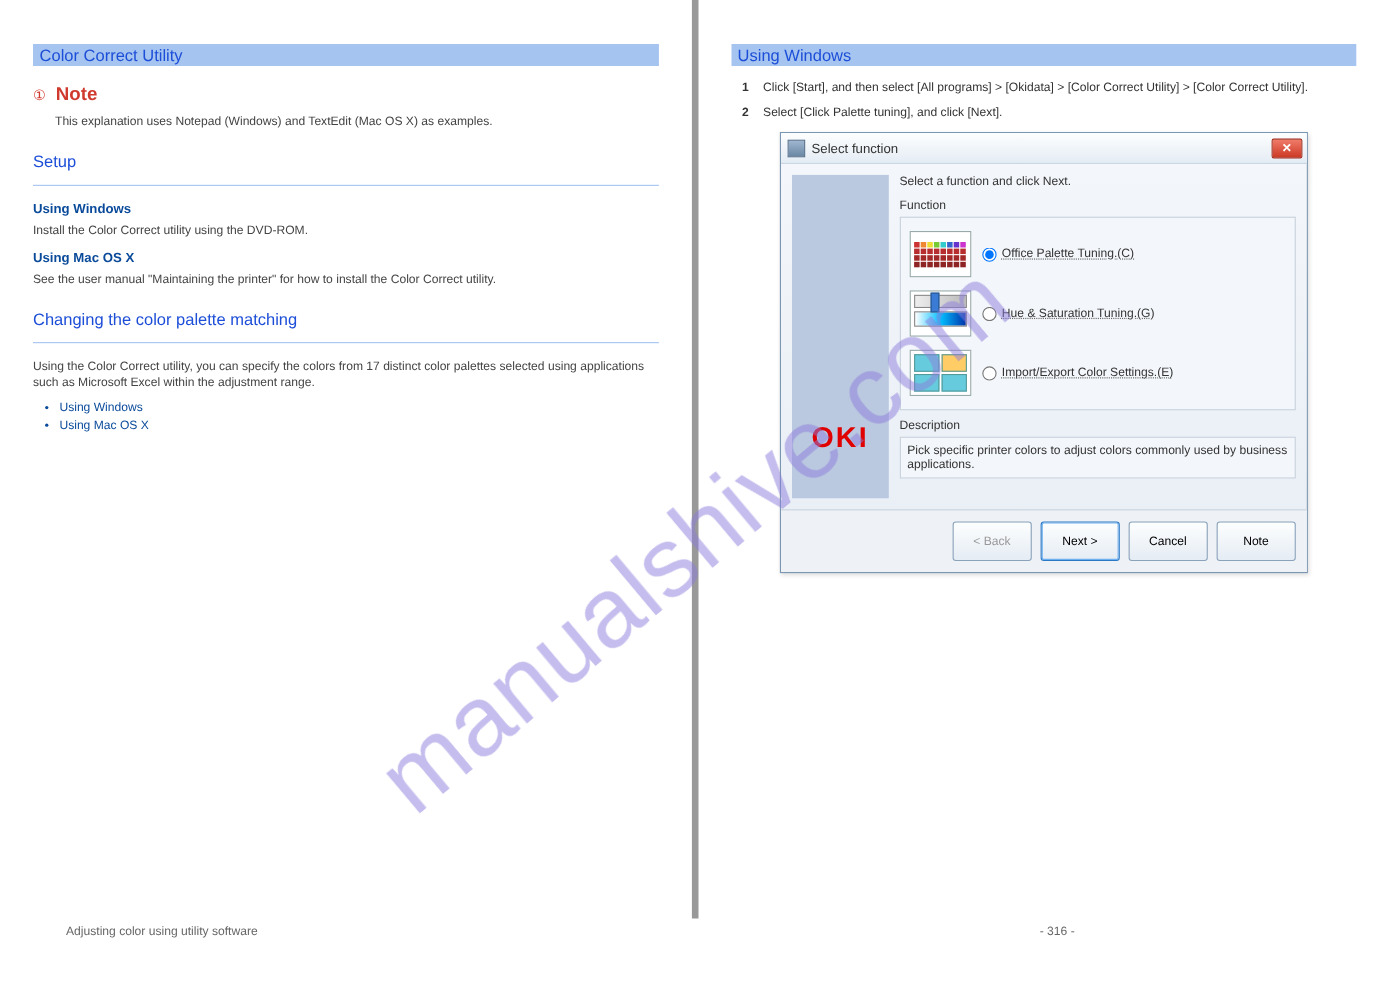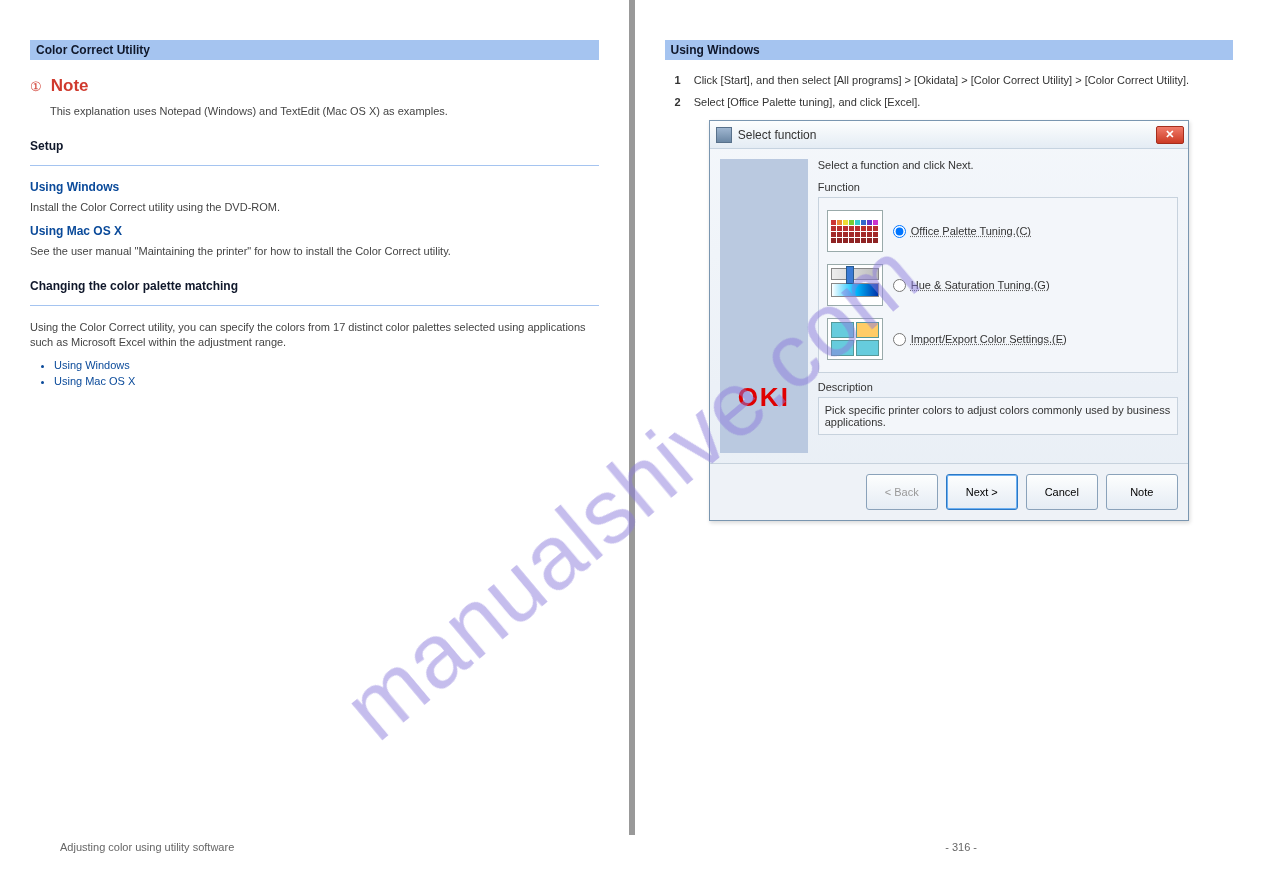--- a/index.html
+++ b/index.html
@@ -2,21 +2,21 @@
 <html><head>
 <meta charset="utf-8">
 <style>
   * { box-sizing: border-box; margin: 0; padding: 0; }
   body { font-family: Arial, sans-serif; font-size: 12px; color: #333; background: #fff; width: 1263px; }
   .page { display: flex; width: 1263px; height: 835px; }
   .col { flex: 1; padding: 40px 30px 20px 30px; position: relative; }
   .divider { width: 6px; background: #999; }
   .section-bar { background: #a5c4f0; height: 20px; margin-bottom: 14px; padding: 2px 6px; display: flex; align-items: center; }
   .section-bar.nobg { background: transparent; border-bottom: 1px solid #a5c4f0; height: auto; padding: 0 0 12px 0; margin-top: 20px; }
-  .sect-title { color: #0f172a; font-weight: bold; font-size: 12px; }
+  .sect-title { color: #1d4ed8; font-weight: normal; font-size: 15px; }
   .note-icon { color: #d03a2e; font-size: 13px; margin-right: 6px; }
   .note-label { color: #d03a2e; font-weight: bold; font-size: 17px; }
   .note-body { margin: 6px 0 14px 20px; font-size: 11px; line-height: 1.4; color: #444; }
   .sub-h { color: #0a4a9a; font-weight: bold; font-size: 12px; margin-bottom: 6px; }
   .body-txt { font-size: 11px; line-height: 1.4; color: #444; margin-bottom: 6px; }
   ul.funclist { list-style: disc; margin: 8px 0 0 24px; }
   ul.funclist li { font-size: 11px; color: #0a4a9a; margin-bottom: 4px; }
   .step { font-size: 11px; margin-bottom: 10px; }
   .step b { font-weight: bold; margin-right: 10px; }
   .step-list { margin-left: 10px; }
@@ -104,21 +104,21 @@
       <span class="sect-title">Using Windows</span>
     </div>
 
     <div class="step-list">
       <div class="step">
         <b>1</b>
         <span>Click [Start], and then select [All programs] &gt; [Okidata] &gt; [Color Correct Utility] &gt; [Color Correct Utility].</span>
       </div>
       <div class="step">
         <b>2</b>
-        <span>Select [Office Palette tuning], and click [Excel].</span>
+        <span>Select [Click Palette tuning], and click [Next].</span>
       </div>
     </div>
 
     <div class="dialog">
       <div class="dlg-title">
         <span class="ico"></span>
         <span class="txt">Select function</span>
         <span class="dlg-close">✕</span>
       </div>
       <div class="dlg-body">

